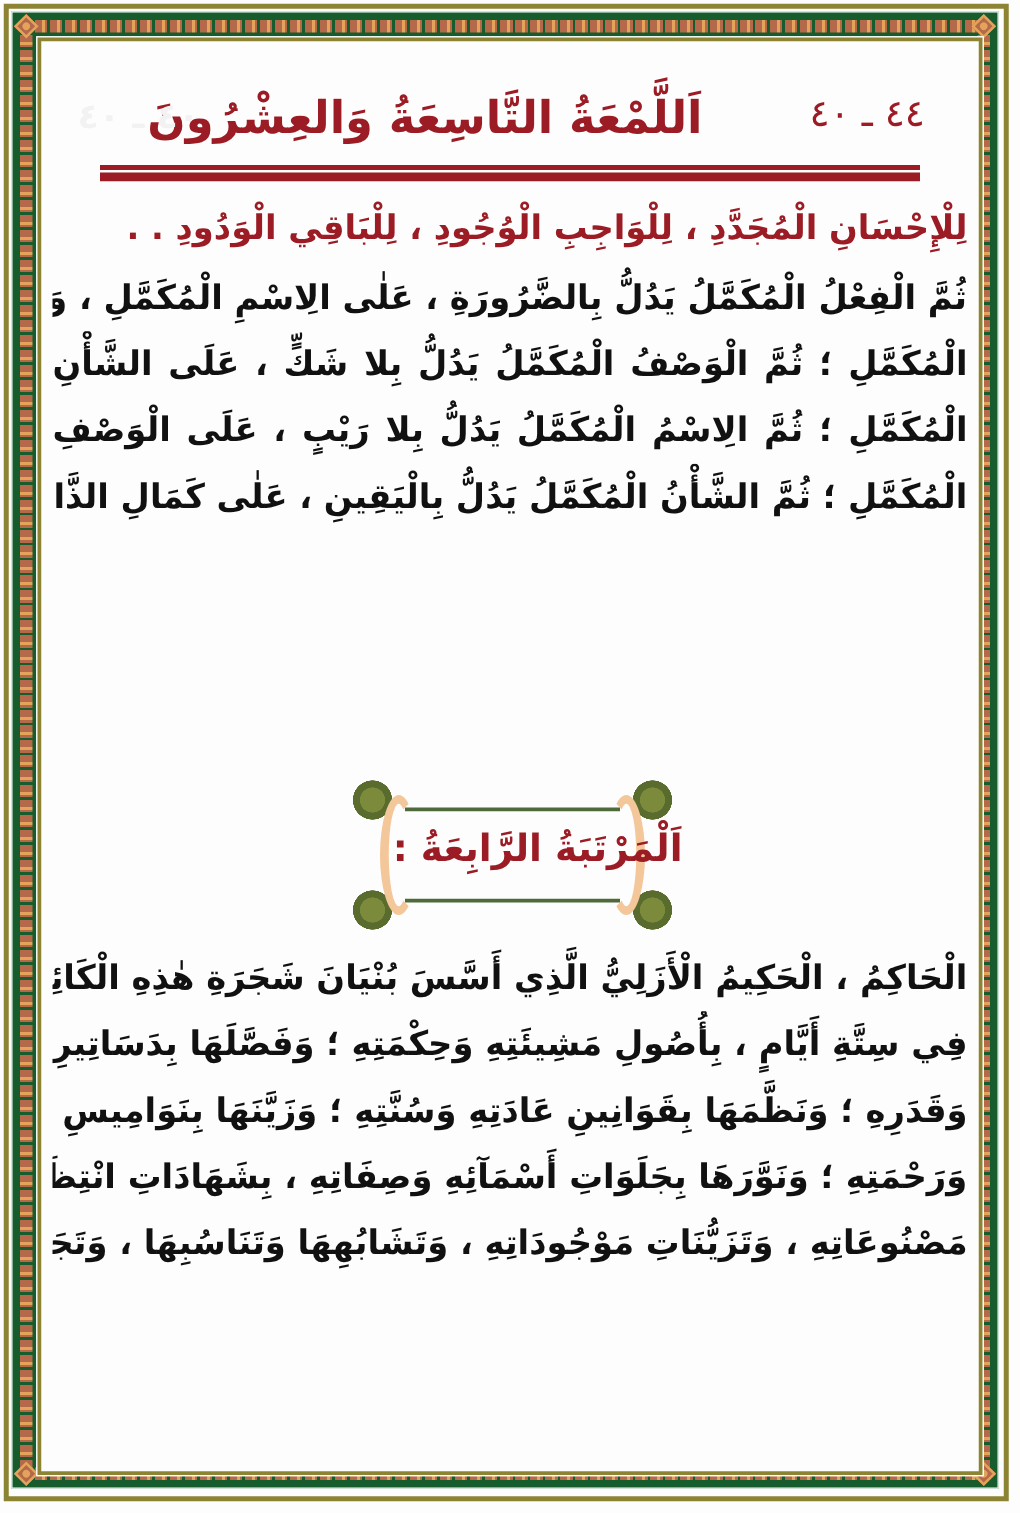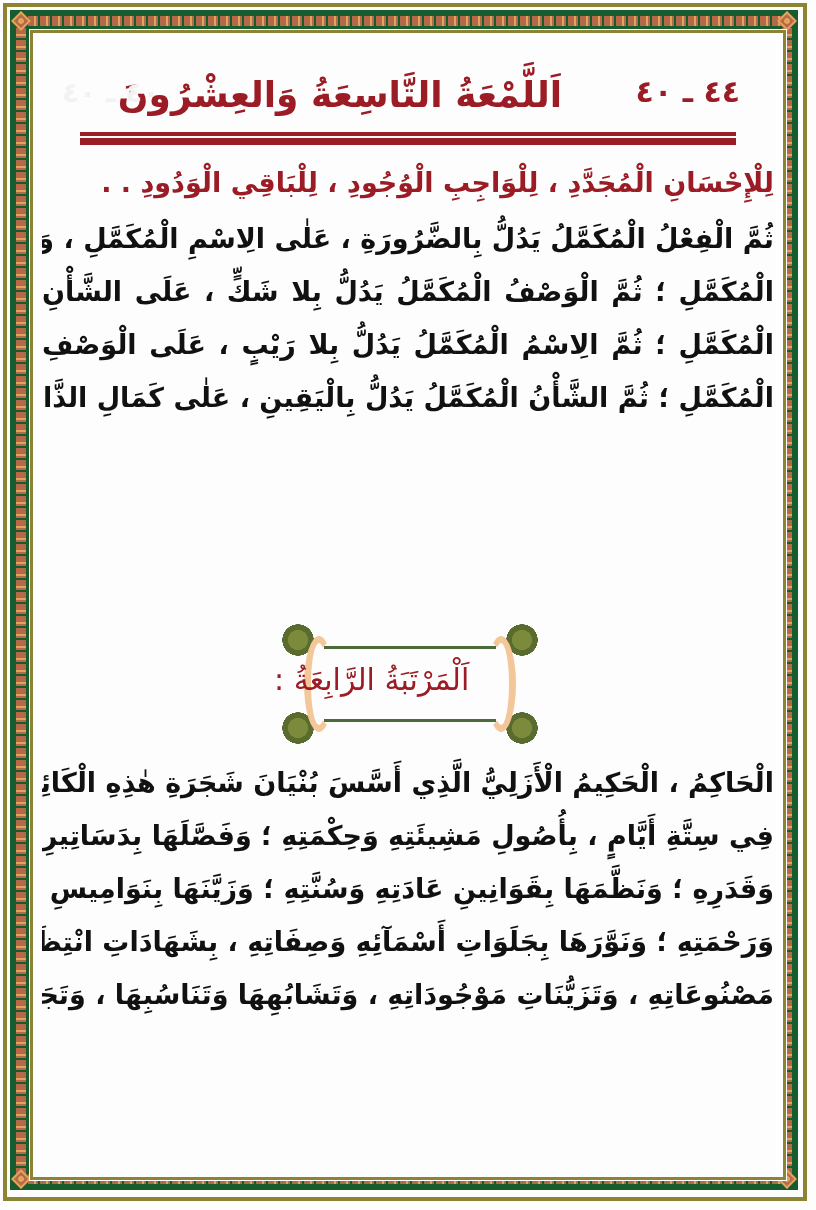--- a/index.html
+++ b/index.html
@@ -31,21 +31,21 @@
   }
   .page {
     position: absolute; left: 34px; top: 34px; width: 748px; height: 1142px;
     background: #fdfdfd;
   }
   .header {
     position: absolute; left: 0; right: 0; top: 40px; height: 50px;
     direction: rtl;
   }
   .page-range {
-    position: absolute; right: 42px; top: 0; font-size: 30px; font-weight: bold;
+    position: absolute; right: 42px; top: 0; font-size: 30px; font-weight: normal;
     color: #9b1c24; letter-spacing: 2px; font-family: "DejaVu Sans", sans-serif;
   }
   .chapter-title {
     position: absolute; right: 220px; top: 0; font-size: 36px; font-weight: bold;
     color: #9b1c24; font-family: "DejaVu Sans", sans-serif;
   }
   .ghost-range {
     position: absolute; left: 28px; top: 2px; font-size: 28px; font-weight: bold;
     color: #f2f2f2; letter-spacing: 2px; font-family: "DejaVu Sans", sans-serif;
   }
@@ -73,22 +73,22 @@
     position: absolute; top: 18px; width: 30px; height: 96px;
     border: 7px solid #f4c79a; box-sizing: border-box; border-radius: 50% / 50%;
   }
   .ornament .scroll.left { left: 30px; border-right-color: transparent; }
   .ornament .scroll.right { right: 30px; border-left-color: transparent; }
   .ornament .leaf {
     position: absolute; width: 40px; height: 40px;
     background: radial-gradient(circle at 50% 50%, #7c8b3b 0 35%, #5a6b2e 36% 55%, transparent 56%);
   }
   .ornament .title {
-    position: absolute; left: 0; right: 0; top: 44px; text-align: left;
-    direction: rtl; font-size: 30px; font-weight: normal; color: #9b1c24;
+    position: absolute; left: 0; right: 0; top: 44px; text-align: right;
+    direction: rtl; font-size: 30px; font-weight: bold; color: #9b1c24;
     font-family: "DejaVu Sans", sans-serif;
   }
 </style>
 </head>
 <body>
 
 <div class="outer-frame"></div>
 <div class="border-band">
   <div class="band-h" style="top:6px;"></div>
   <div class="band-h" style="bottom:6px;"></div>

